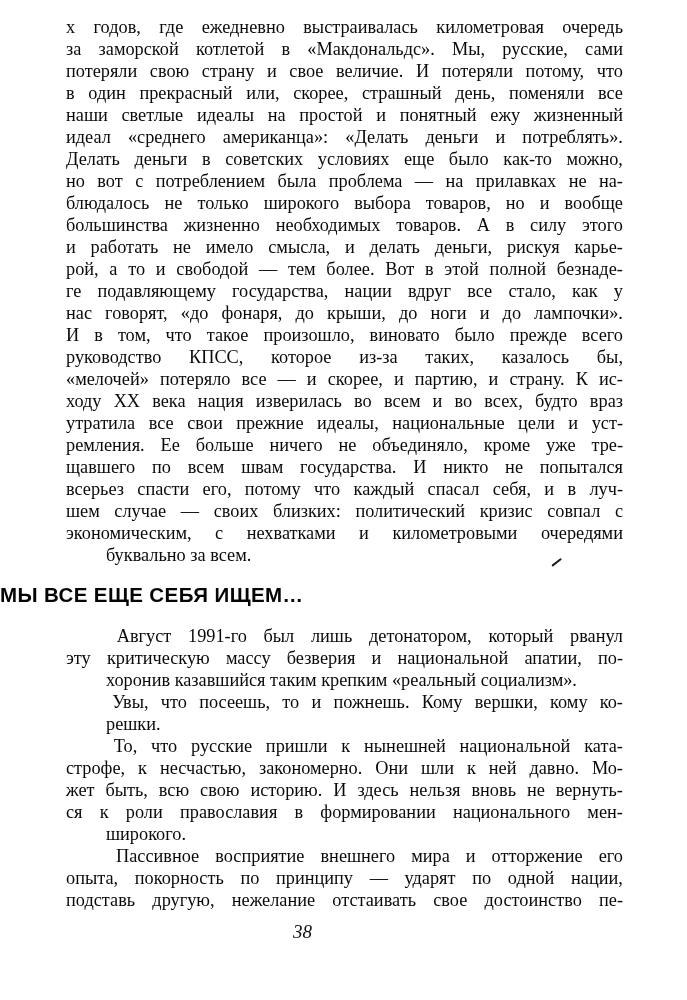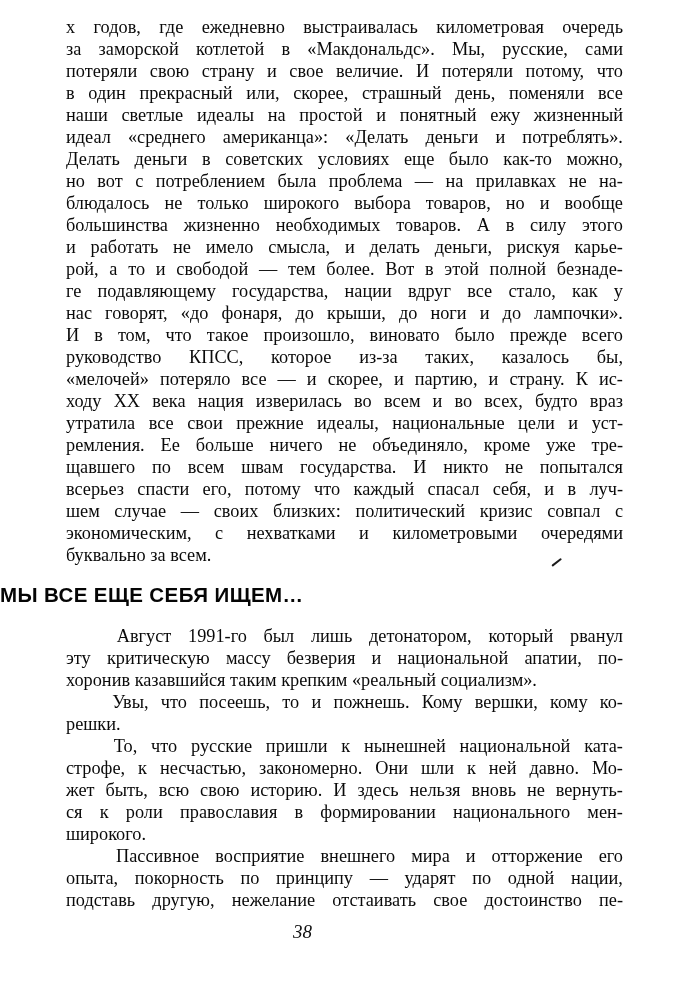--- a/index.html
+++ b/index.html
@@ -50,20 +50,21 @@
     display: flex;
     justify-content: space-between;
     width: 557px;
   }
   .line.just > span { white-space: pre; }
 
   
   .line.flush {
     display: block;
     width: 557px;
+    margin-left: 40px;
   }
 
   .indent { display: inline-block; width: 34px; }
 
   
   .heading {
     position: absolute;
     left: 0;
     top: 583px;
     width: 687px;

